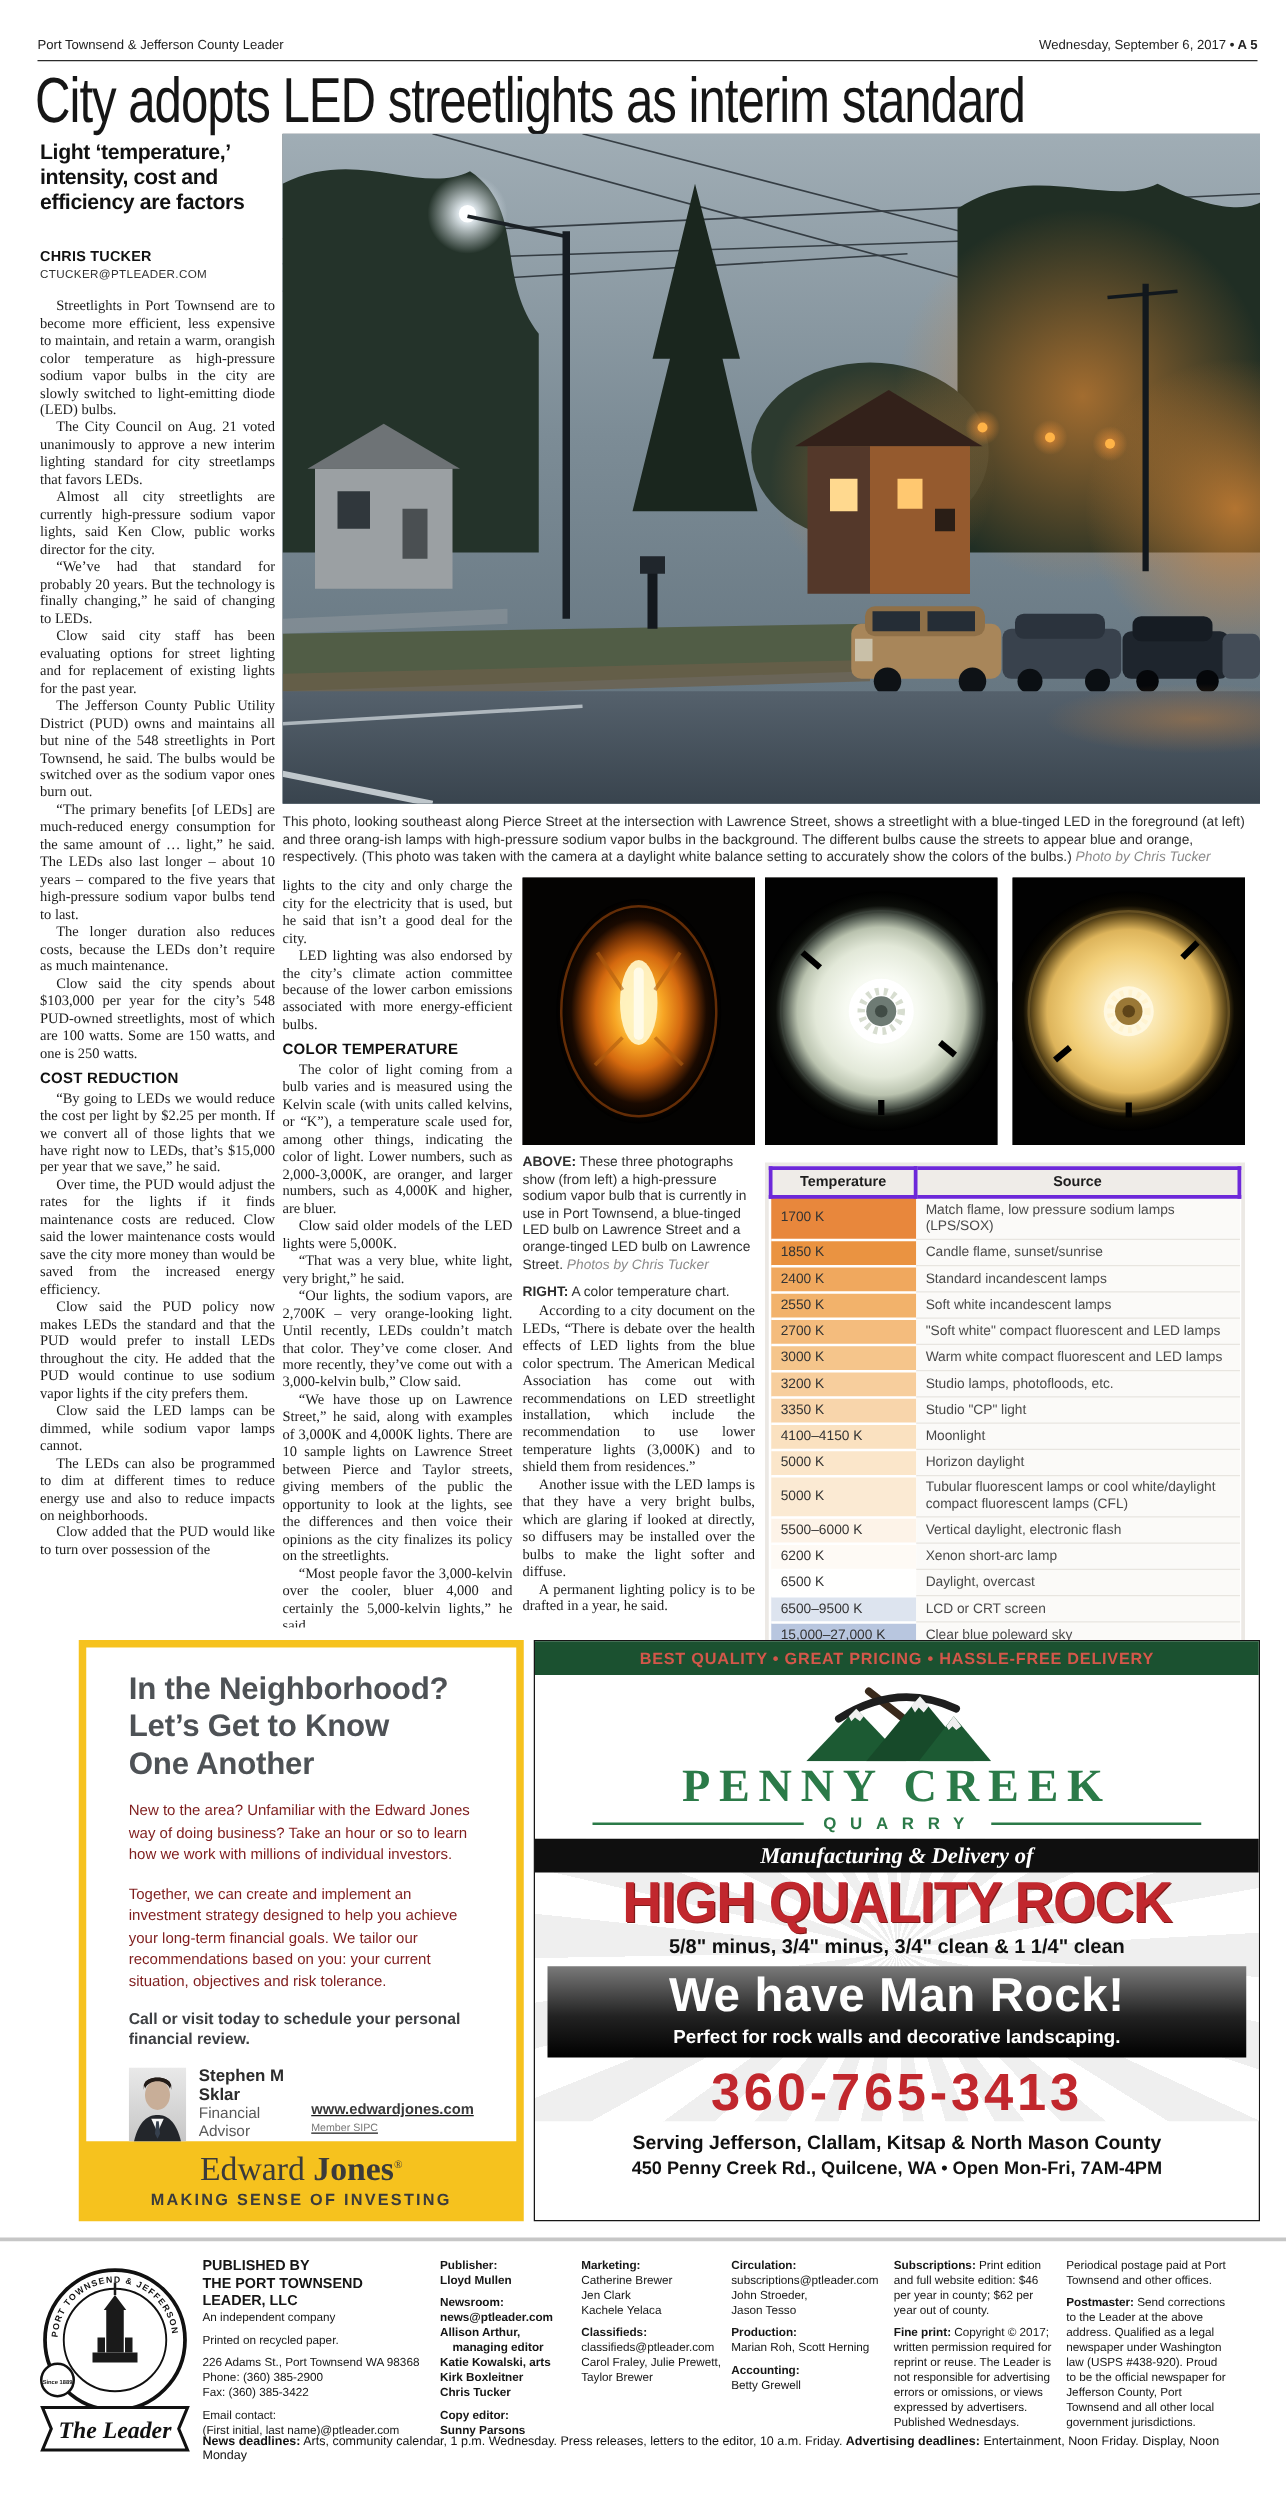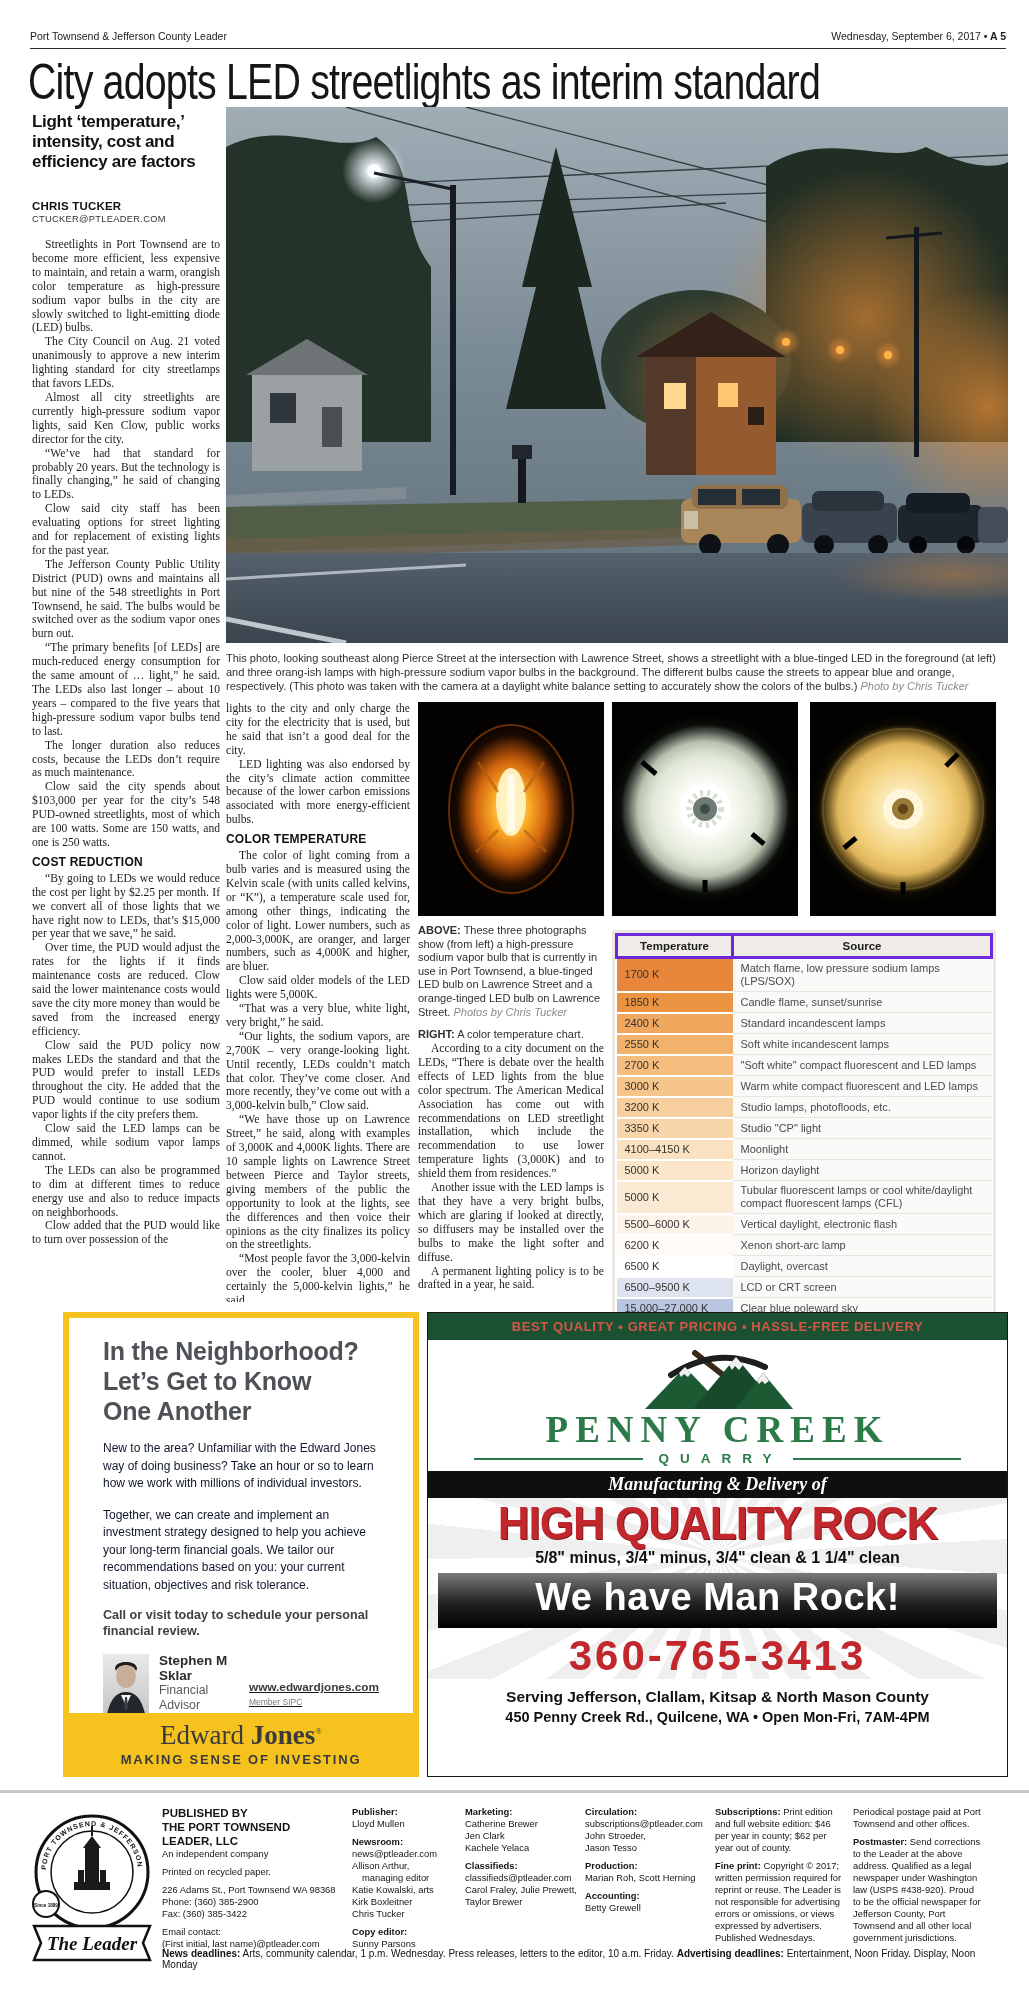--- a/index.html
+++ b/index.html
@@ -42,21 +42,21 @@
   .temp-table th{background:#EFECE8;font-weight:bold;color:#1d1d1d;font-size:11.5px;
                  padding:4px 6px;border:3px solid #6d28d9;}
   .temp-table td{padding:3px 8px;line-height:13px;}
   .t-temp{width:100px;color:#333;border-bottom:2px solid #fff;}
   .t-src{background:#FBFAF8;color:#4a4a4a;border-bottom:1px solid #E8E5E0;}
   
   .ej{position:absolute;left:63px;top:1312px;width:356px;height:465px;background:#F6C21E;}
   .ej-inner{position:absolute;left:6px;top:6px;right:6px;bottom:64px;background:#fff;
             padding:18px 34px;overflow:hidden;}
   .ej-head{font-size:25px;line-height:30px;font-weight:bold;color:#4E5256;white-space:pre-line;letter-spacing:-.2px;}
-  .ej-p{font-size:12px;line-height:17.5px;color:#0f172a;margin-top:14px;}
+  .ej-p{font-size:12px;line-height:17.5px;color:#7f1d1d;margin-top:14px;}
   .ej-cta{font-size:12.6px;line-height:16px;font-weight:bold;color:#3E4043;margin-top:13px;}
   .ej-row{display:flex;margin-top:15px;}
   .ej-photo{width:46px;height:60px;flex:0 0 46px;}
   .ej-info{margin-left:10px;font-size:11.8px;color:#333;line-height:14.5px;}
   .ej-name{font-size:13.5px;font-weight:bold;color:#2c2c2c;}
   .ej-title{color:#5a5a5a;font-size:12.3px;}
   .ej-addr{margin-top:21px;}
   .ej-site{margin-left:auto;padding-top:26px;font-size:11.8px;text-decoration:underline;}
   .ej-site b{color:#3a3a3a;}
   .ej-member{font-size:8.5px;color:#777;margin-top:3px;}
@@ -86,21 +86,21 @@
   .pc-manrock-main{font-size:38px;font-weight:bold;letter-spacing:.5px;line-height:1.15;}
   .pc-manrock-sub{font-size:15px;font-weight:bold;margin-top:1px;}
   .pc-phone{text-align:center;font-size:42px;font-weight:bold;color:#C1272D;letter-spacing:3px;
             margin-top:7px;line-height:1;}
   .pc-serving{text-align:center;font-size:15.5px;font-weight:bold;color:#111;margin-top:9px;}
   .pc-address{text-align:center;font-size:14.5px;font-weight:bold;color:#111;margin-top:3px;}
   
   .footer-rule{position:absolute;left:0;top:1790px;width:1029px;height:3px;background:#c6c6c6;}
   .leader-logo{position:absolute;left:30px;top:1800px;}
   .fcol{position:absolute;top:1806px;font-size:9.4px;line-height:12px;color:#151515;}
-  .fcol0{left:162px;width:180px;} .fcol1{left:352px;width:105px;} .fcol2{left:465px;width:112px;}
+  .fcol0{left:162px;width:180px;} .fcol1{left:352px;width:105px;font-weight:bold;} .fcol2{left:465px;width:112px;}
   .fcol3{left:585px;width:122px;} .fcol4{left:715px;width:128px;} .fcol5{left:853px;width:130px;}
   .fline{margin:0;} .fbig{font-size:11.5px;line-height:14px;} .find{padding-left:10px;}
   .fgap{height:6px;}
   .deadlines{position:absolute;left:162px;top:1948px;width:846px;font-size:10px;color:#111;}
 </style>
 </head>
 <body>
 
 <div class="page">
 
@@ -475,20 +475,21 @@
     <div class="pc-name">PENNY CREEK</div>
     <div class="pc-quarry">
         <span>QUARRY</span>
       </div>
     <div class="pc-burst">
       <div class="pc-mfg">Manufacturing &amp; Delivery of</div>
       <div class="pc-product">HIGH QUALITY ROCK</div>
       <div class="pc-sizes">5/8" minus, 3/4" minus, 3/4" clean &amp; 1 1/4" clean</div>
       <div class="pc-manrock">
         <div class="pc-manrock-main">We have Man Rock!</div>
+        <div class="pc-manrock-sub">Perfect for rock walls and decorative landscaping.</div>
       </div>
       <div class="pc-phone">360-765-3413</div>
     </div>
     <div class="pc-serving">Serving Jefferson, Clallam, Kitsap &amp; North Mason County</div>
     <div class="pc-address">450 Penny Creek Rd., Quilcene, WA  •  Open Mon-Fri, 7AM-4PM</div>
   </div>
 
   <div class="footer-rule"></div>
   <div class="leader-logo">
     <svg width="124" height="192" viewBox="0 0 124 192">

